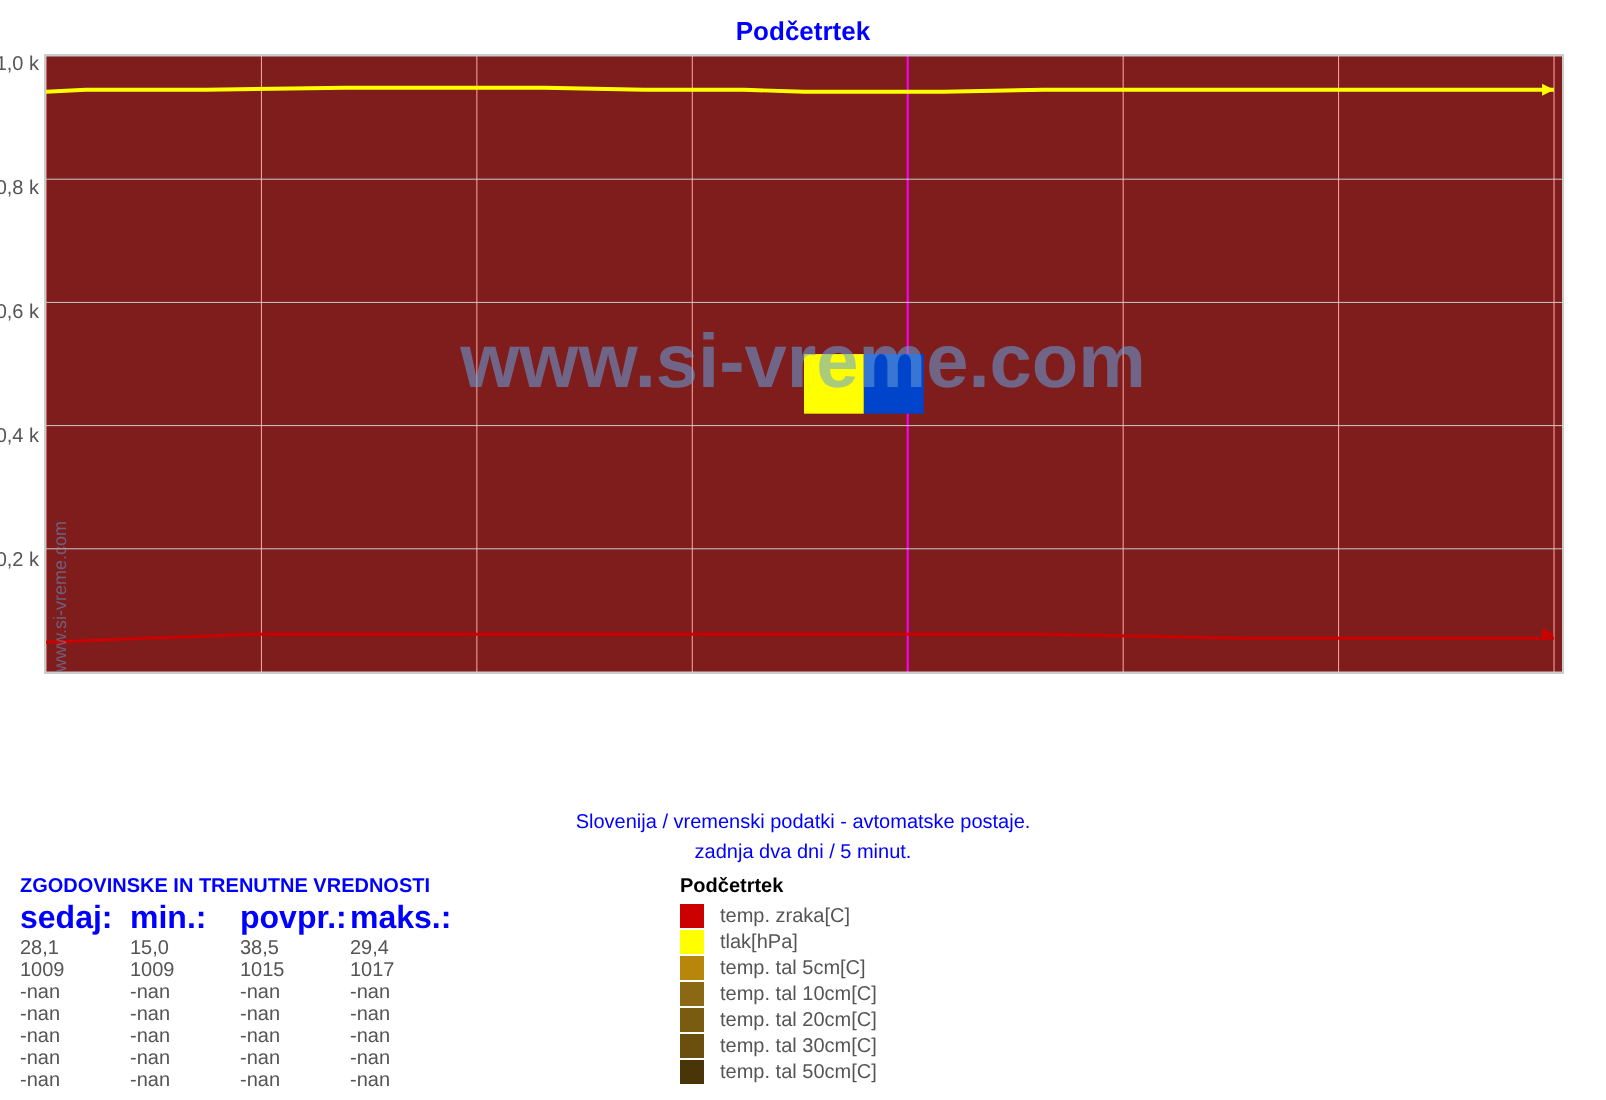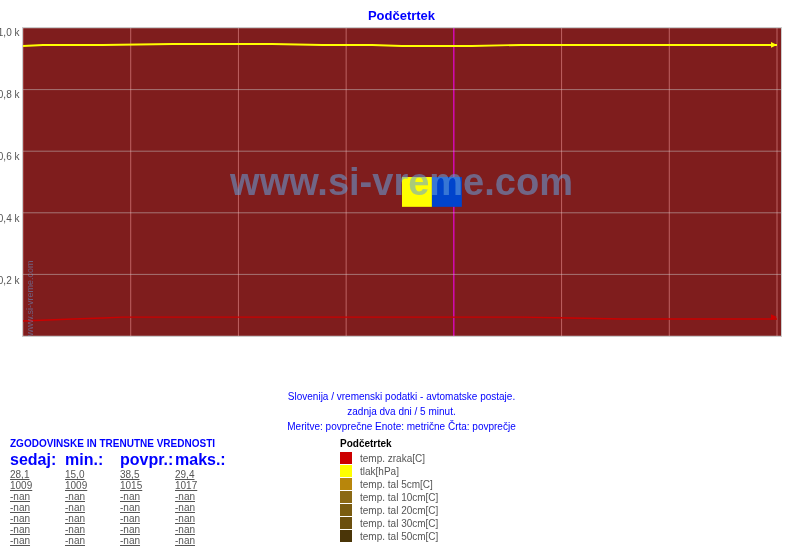--- a/index.html
+++ b/index.html
@@ -148,21 +148,20 @@
 
     .stats-header span, .stats-row span {
       display: inline-block;
       width: 55px;
     }
 
     .stats-row {
       display: flex;
       font-size: 10px;
       color: #555;
-      text-decoration: underline;
     }
 
     .stats-row span {
       display: inline-block;
       width: 55px;
     }
 
     .legend-section {
       display: flex;
       flex-direction: column;
@@ -254,21 +253,20 @@
 
         <div class="watermark">www.si-vreme.com</div>
       </div>
     </div>
 
   </div>
 
   <div class="info-section">
     <div>Slovenija / vremenski podatki - avtomatske postaje.</div>
     <div>zadnja dva dni / 5 minut.</div>
-    <div>Meritve: povprečne  Enote: metrične  Črta: povprečje</div>
   </div>
 
   <div class="stats-section">
 
     <div class="stats-left">
       <div class="stats-title">ZGODOVINSKE IN TRENUTNE VREDNOSTI</div>
       <div class="stats-header">
         <span>sedaj:</span>
         <span>min.:</span>
         <span>povpr.:</span>

